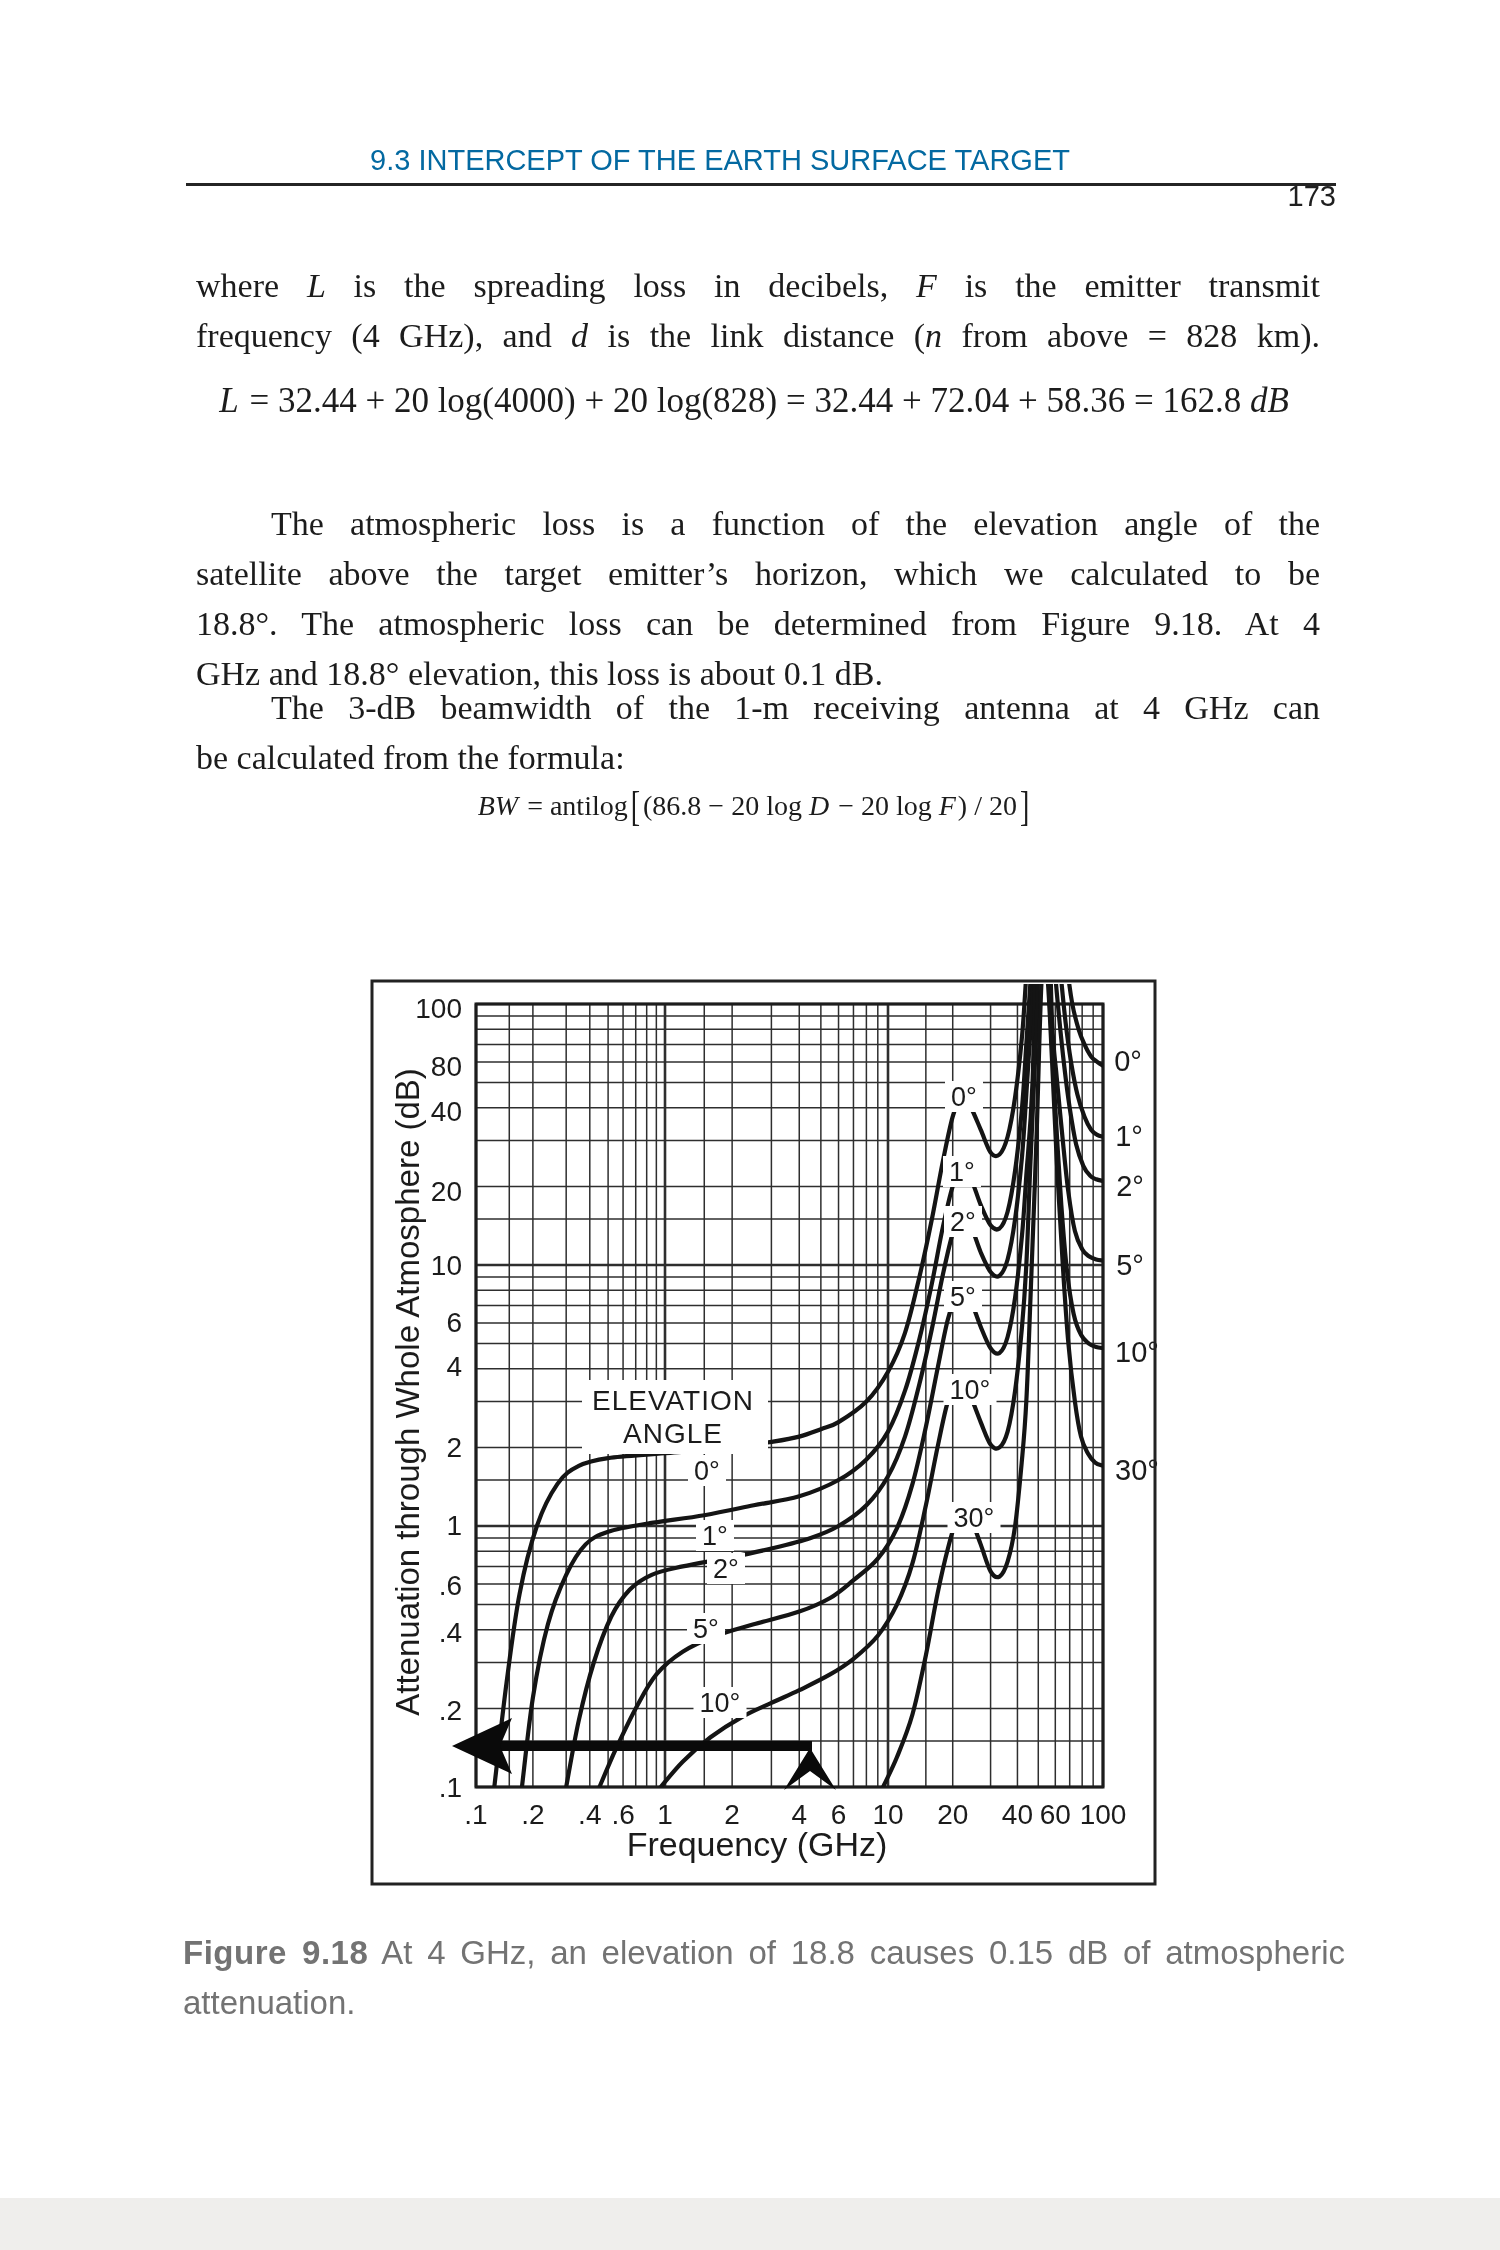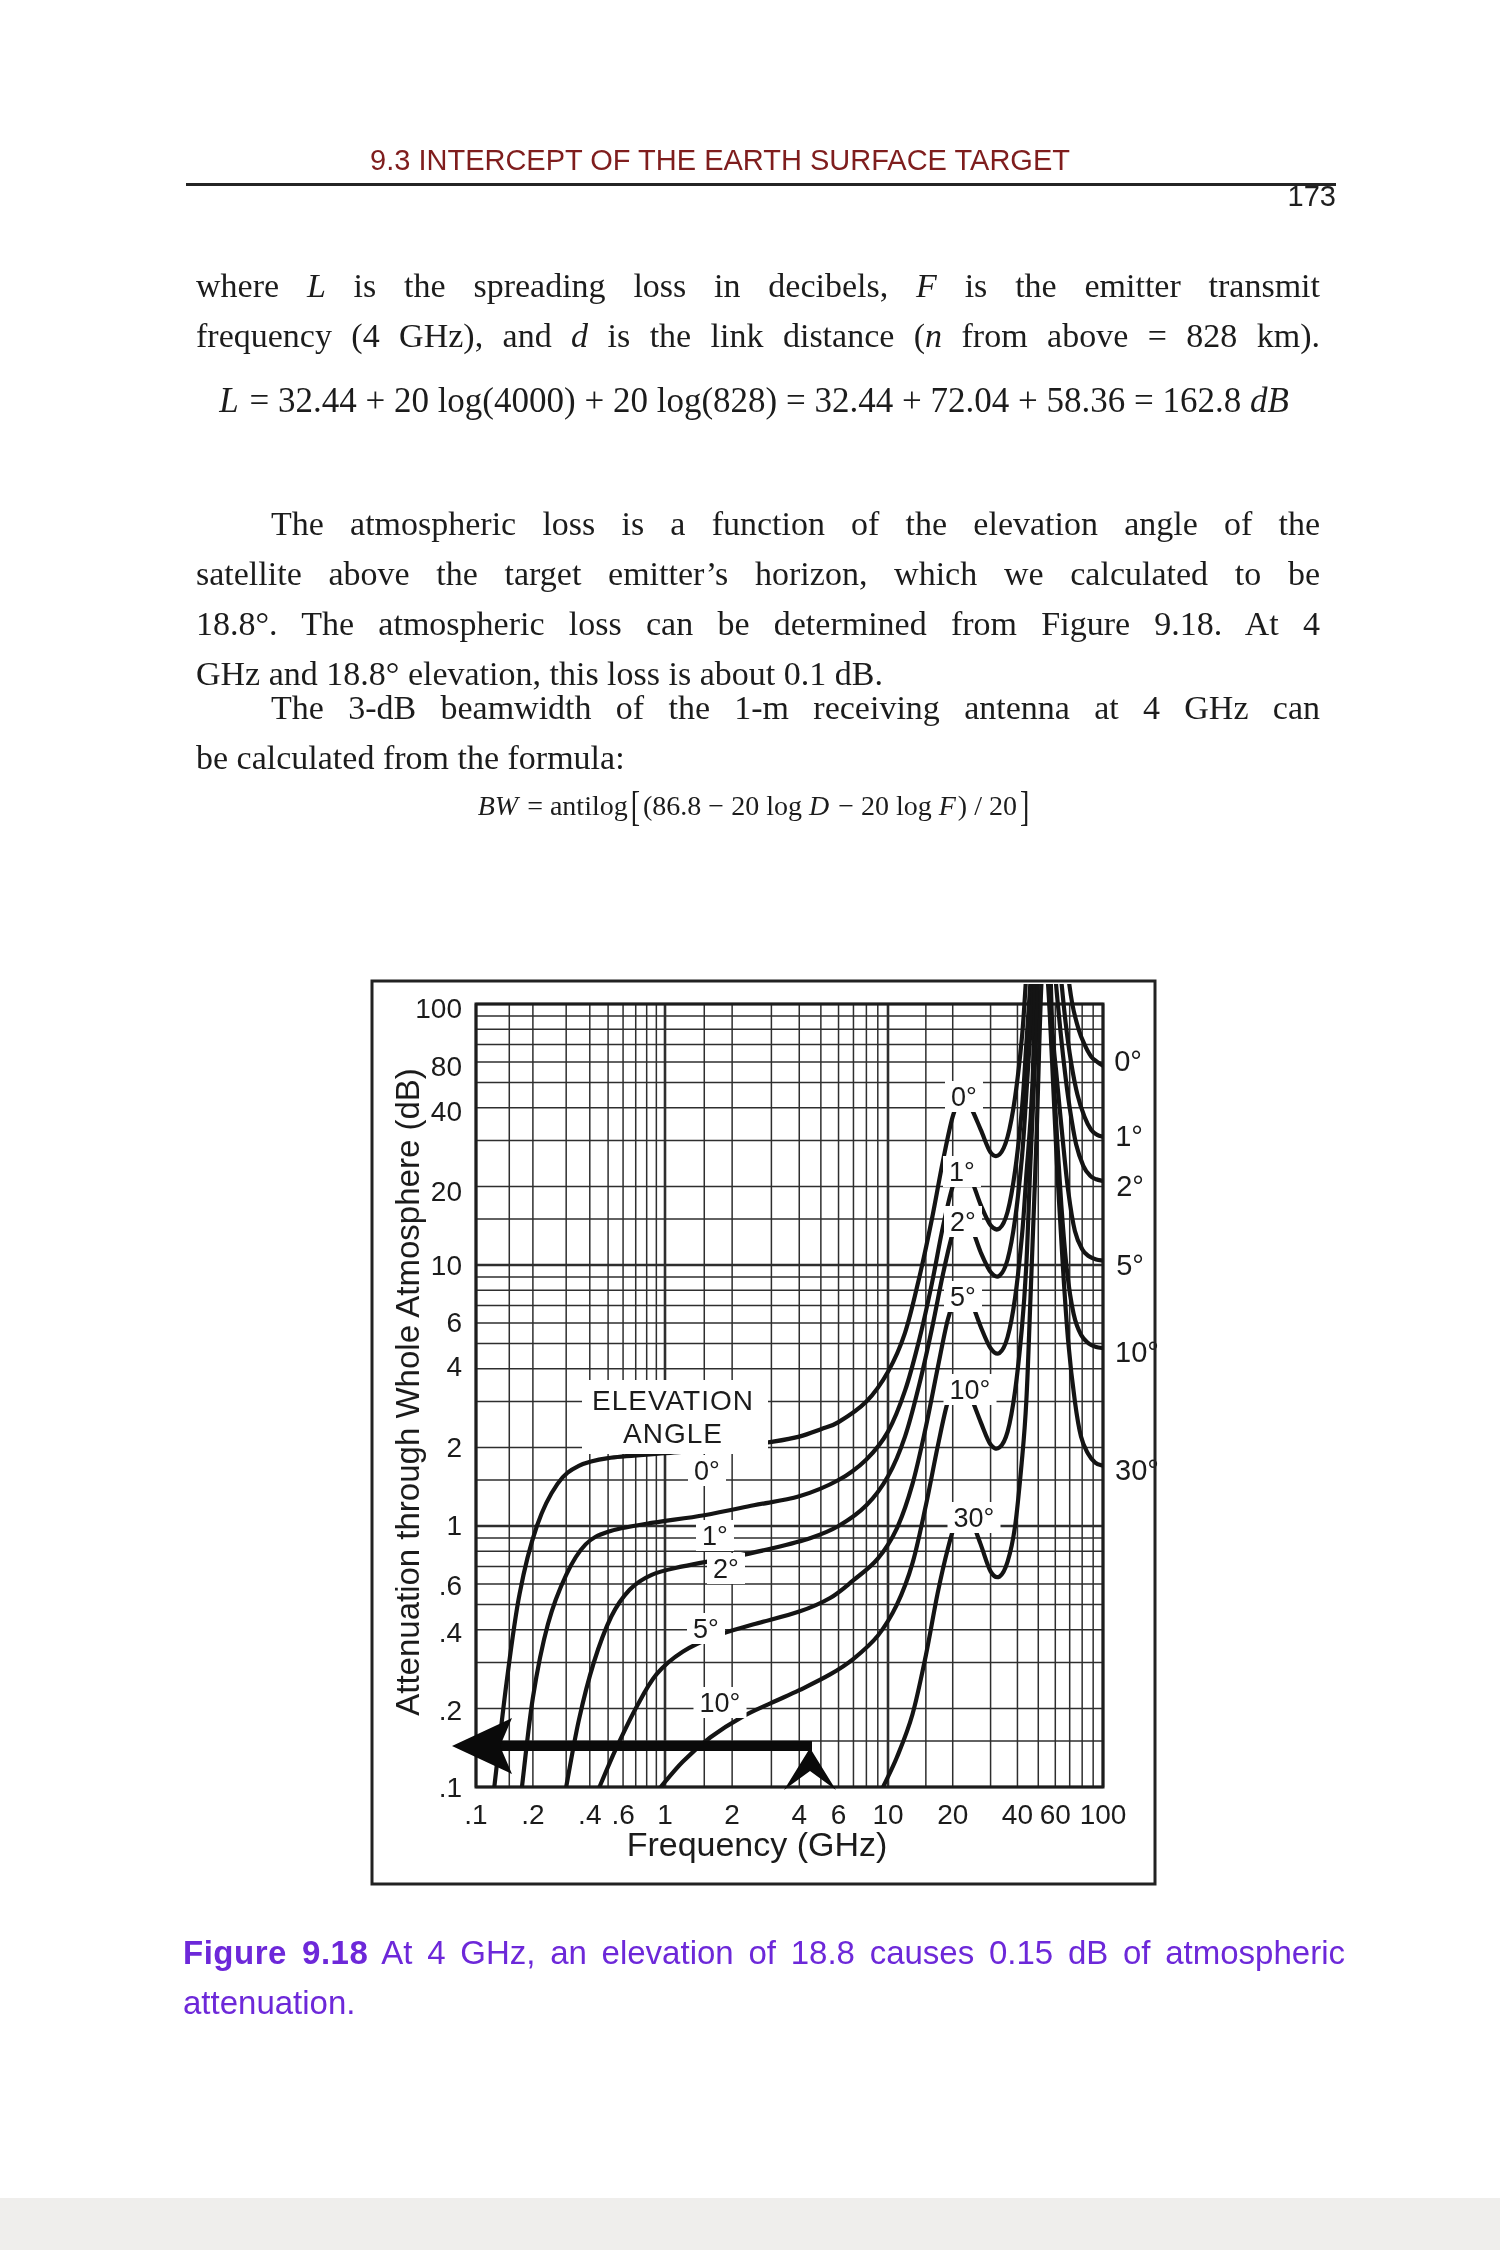--- a/index.html
+++ b/index.html
@@ -1,32 +1,32 @@
 <!DOCTYPE html>
 <html><head>
 <meta charset="utf-8">
 <style>
   html,body{margin:0;padding:0;background:#e9e9e7;}
   .page{position:relative;width:1500px;height:2250px;background:#ffffff;margin:0 auto;overflow:hidden;
         font-family:"Liberation Serif",serif;color:#1c1c1c;}
   .hdr-title{position:absolute;top:144px;left:250px;width:940px;text-align:center;
-             font-family:"Liberation Sans",sans-serif;font-size:29px;color:#7f1d1d;white-space:nowrap;}
+             font-family:"Liberation Sans",sans-serif;font-size:29px;color:#0369a1;white-space:nowrap;}
   .hdr-page{position:absolute;top:144px;left:1180px;width:156px;text-align:right;
             font-family:"Liberation Sans",sans-serif;font-size:29px;color:#1f1f1f;margin-top:36px;}
   .hdr-rule{position:absolute;top:183px;left:186px;width:1150px;height:3px;background:#242424;}
   .col{position:absolute;left:196px;width:1124px;font-size:34px;line-height:50px;margin-top:28px;}
   .tline{white-space:normal;}
   .just{text-align:justify;text-align-last:justify;}
   .ind{padding-left:75px;}
   .eq{position:absolute;left:190px;width:1130px;text-align:center;font-size:35px;line-height:50px;}
   .eq i{padding-right:2px;}
   .brk{display:inline-block;transform:scaleY(1.5);margin:0 3px;font-weight:400;}
   .figwrap{position:absolute;left:370px;top:976px;width:790px;height:914px;}
   .caption{position:absolute;left:183px;width:1162px;font-family:"Liberation Sans",sans-serif;
-           font-size:33px;line-height:50px;color:#6d28d9;}
+           font-size:33px;line-height:50px;color:#737373;}
   .caption b{font-weight:700;letter-spacing:0.5px;}
   .botband{position:absolute;left:0;top:2198px;width:1500px;height:52px;background:#efeeec;}
   svg text{font-family:"Liberation Sans",sans-serif;fill:#1b1b1b;}
 </style>
 </head>
 <body>
 
 <div class="page">
 
   <div class="hdr-title">9.3   INTERCEPT OF THE EARTH SURFACE TARGET</div>

